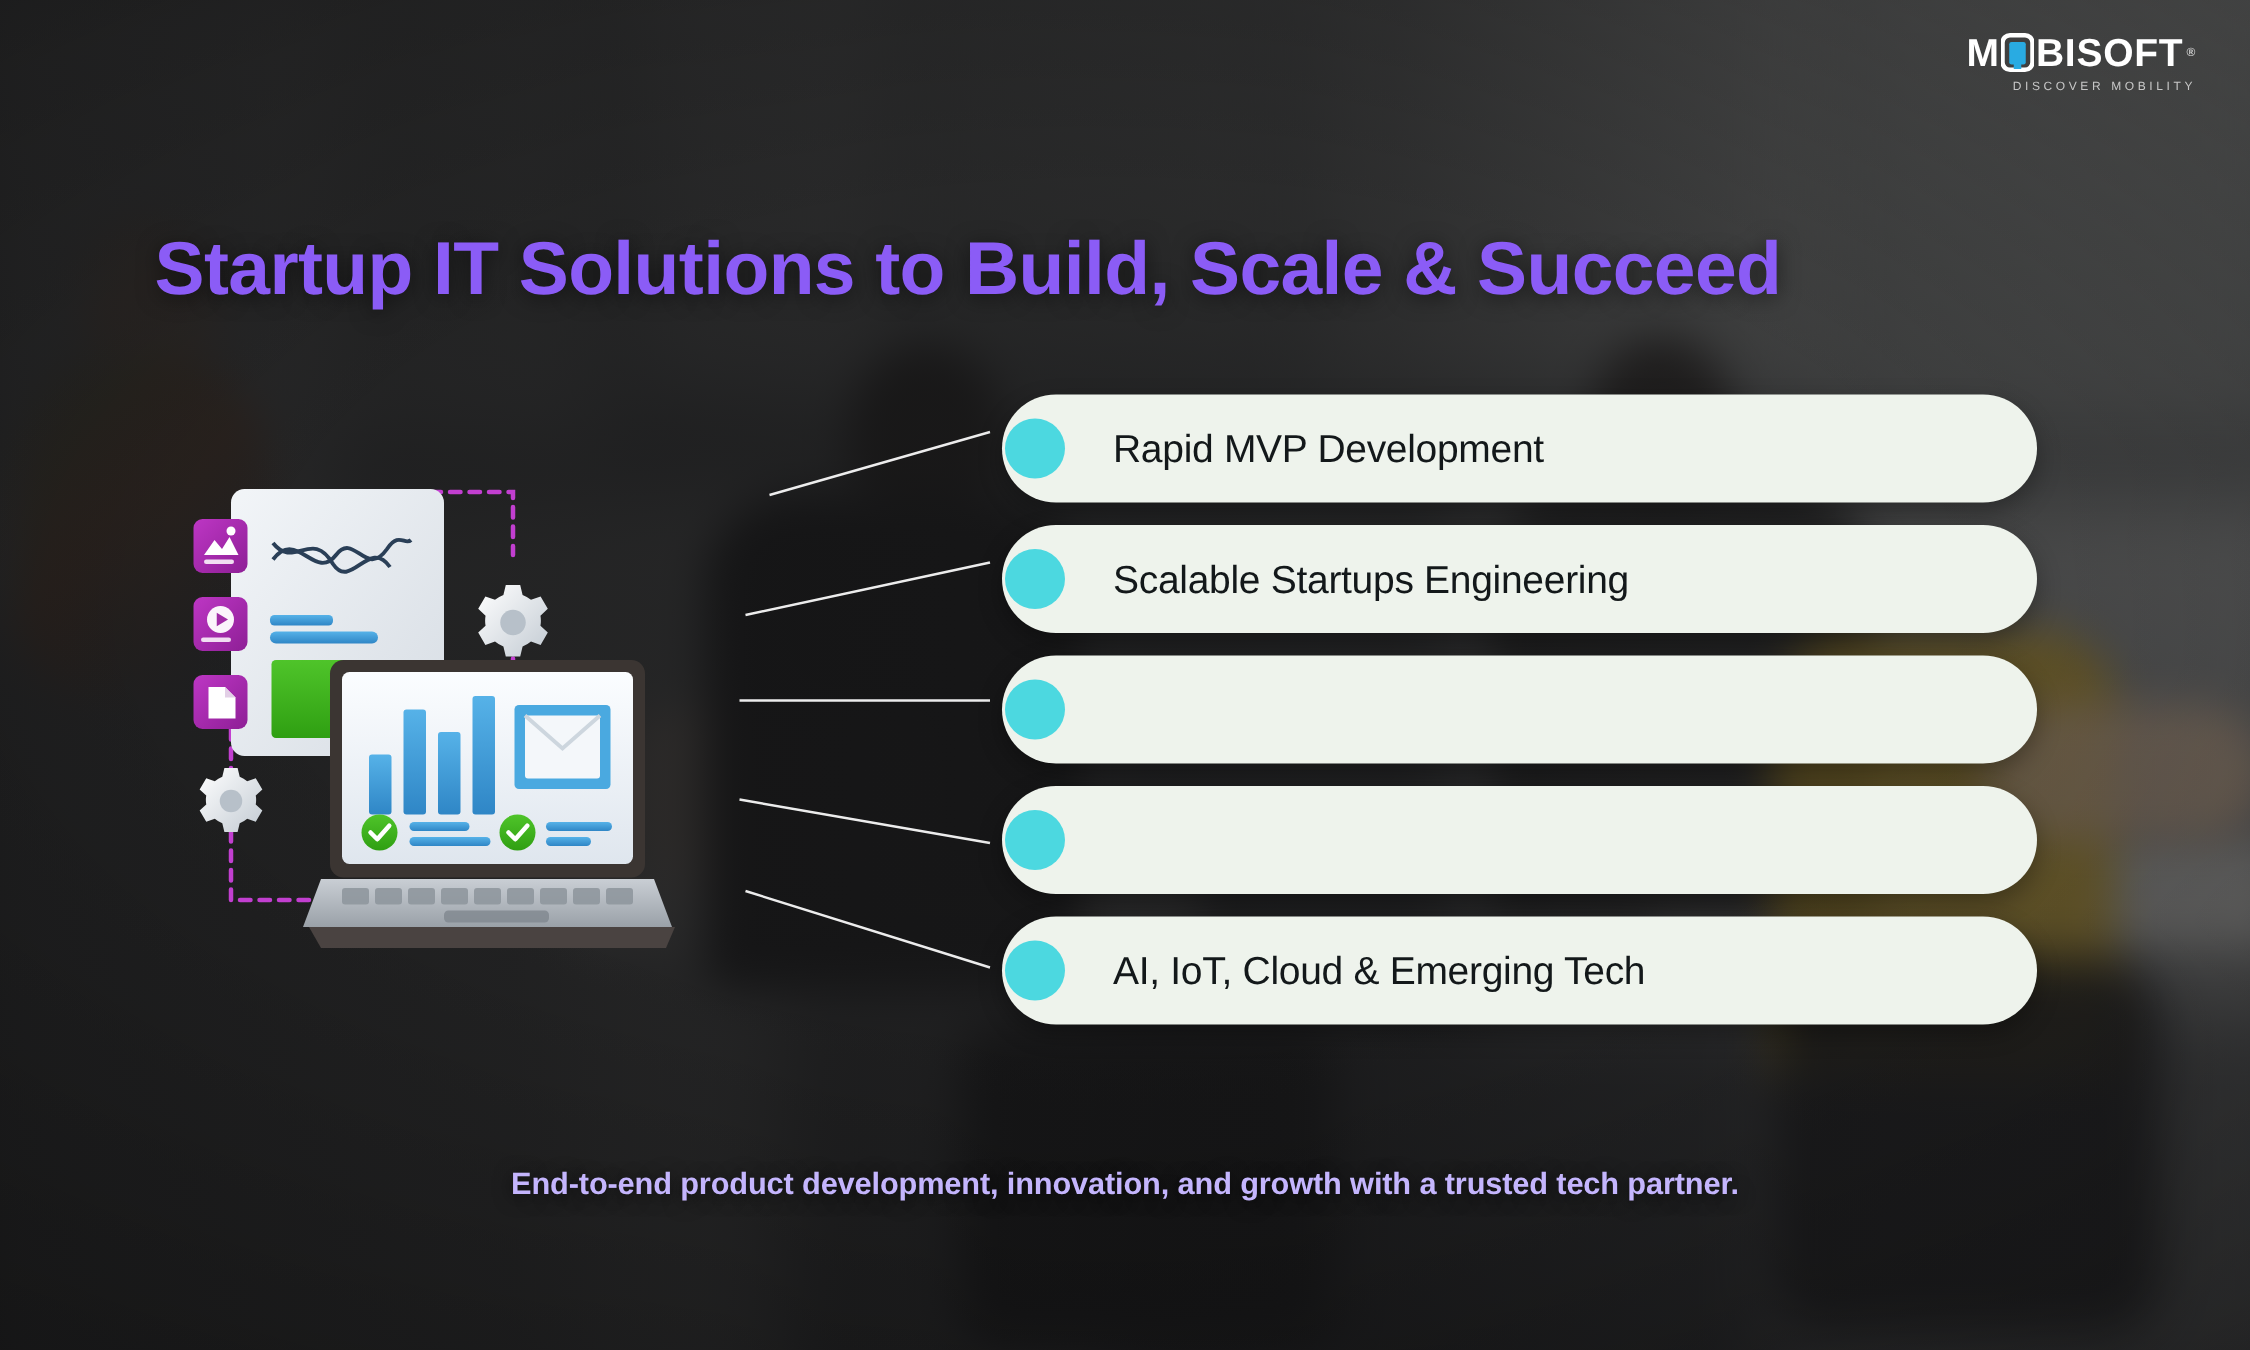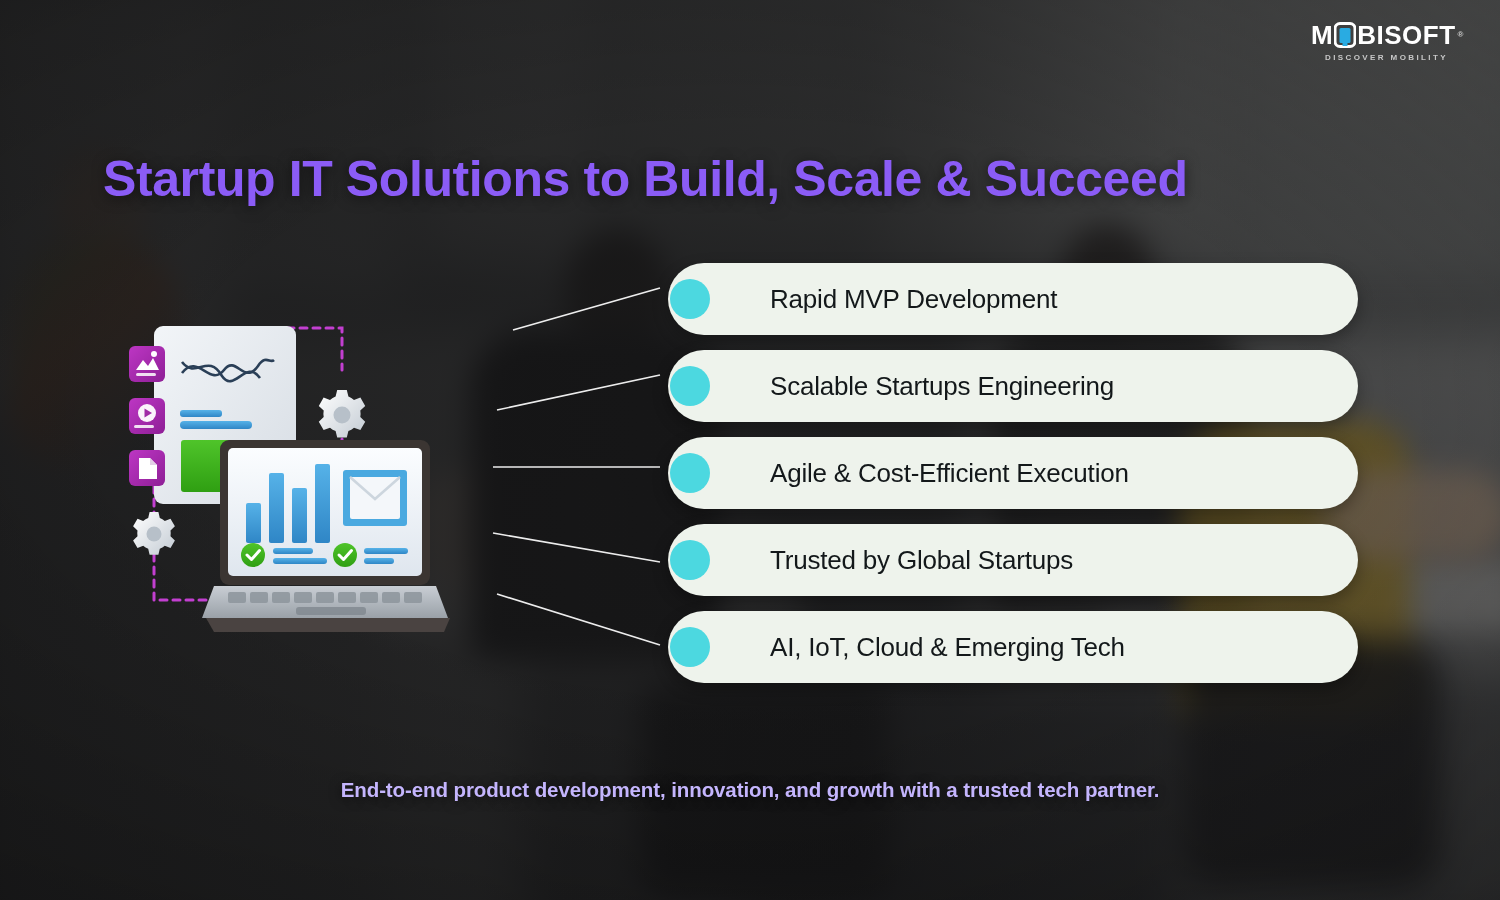--- a/index.html
+++ b/index.html
@@ -53,21 +53,21 @@
   }
   .bg-vignette{position:absolute;inset:0;
     background:radial-gradient(120% 100% at 50% 45%, rgba(0,0,0,0) 30%, rgba(0,0,0,.45) 100%);}
 
   
   .logo{position:absolute;right:36px;top:22px;display:flex;flex-direction:column;align-items:flex-end;}
   .logo-word{display:flex;align-items:center;font-weight:700;font-size:26px;letter-spacing:.5px;color:#ffffff;line-height:1;}
   .logo-o{position:relative;display:inline-block;width:22px;height:26px;margin:0 1px;}
   .logo-o svg{position:absolute;left:0;top:0;}
   .logo-tm{font-size:8px;vertical-align:super;color:#cfcfcf;margin-left:2px;}
-  .logo-tag{font-size:8px;letter-spacing:2.4px;color:#c7c7c7;margin-top:5px;margin-right:16px;font-weight:700;text-align:right;}
+  .logo-tag{font-size:8px;letter-spacing:2.4px;color:#c7c7c7;margin-top:5px;margin-right:0;font-weight:400;text-align:right;}
 
   
   .headline{
     position:absolute;left:103px;top:118px;width:1330px;
     font-size:50px;font-weight:700;color:#8b5cf6;letter-spacing:-0.4px;
     line-height:1.1;
     text-shadow:0 2px 14px rgba(0,0,0,.55);
   }
 
   
@@ -87,21 +87,21 @@
     background:#eef3ec;border-radius:36px;
     display:flex;align-items:center;
     box-shadow:0 6px 16px rgba(0,0,0,.30);
   }
   .pill-dot{
     position:absolute;left:2px;top:50%;transform:translateY(-50%);
     width:40px;height:40px;border-radius:50%;
     background:#4cd8e0;
   }
   .pill-label{
-    margin-left:102px;font-size:26px;color:#13181a;font-weight:400;letter-spacing:-0.2px;
+    margin-left:74px;font-size:26px;color:#13181a;font-weight:400;letter-spacing:-0.2px;
     white-space:nowrap;
   }
 
   
   .illus{position:absolute;left:110px;top:318px;width:340px;height:330px;}
   .illus svg{display:block;}
 </style>
 </head>
 <body>
 
@@ -300,25 +300,23 @@
     <div class="pill">
       <span class="pill-dot"></span>
       <span class="pill-label">Rapid MVP Development</span>
     </div>
     <div class="pill">
       <span class="pill-dot"></span>
       <span class="pill-label">Scalable Startups Engineering</span>
     </div>
     <div class="pill">
       <span class="pill-dot"></span>
-      <span class="pill-label">Agile &amp; Cost-Efficient Execution</span>
-    </div>
-    <div class="pill">
-      <span class="pill-dot"></span>
-      <span class="pill-label">Trusted by Global Startups</span>
+    </div>
+    <div class="pill">
+      <span class="pill-dot"></span>
     </div>
     <div class="pill">
       <span class="pill-dot"></span>
       <span class="pill-label">AI, IoT, Cloud &amp; Emerging Tech</span>
     </div>
   </div>
 
   <div class="subline">End-to-end product development, innovation, and growth with a trusted tech partner.</div>
 
 </div>

